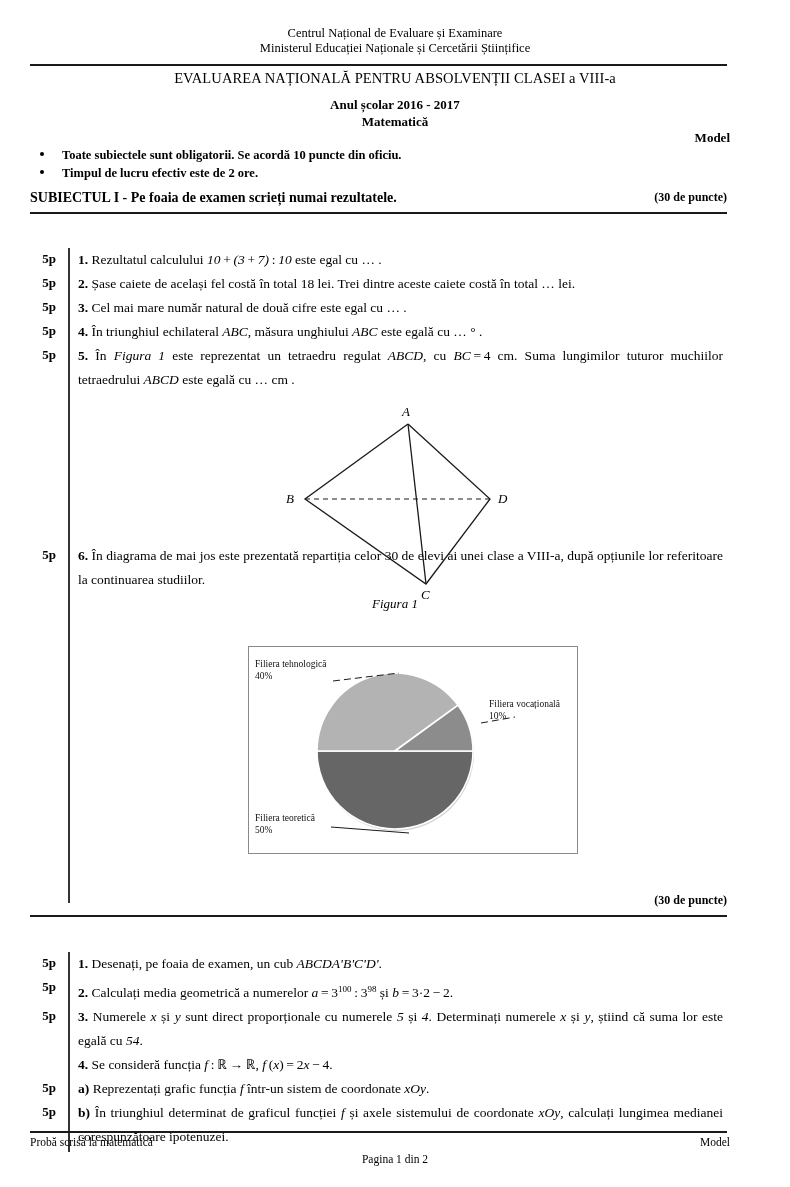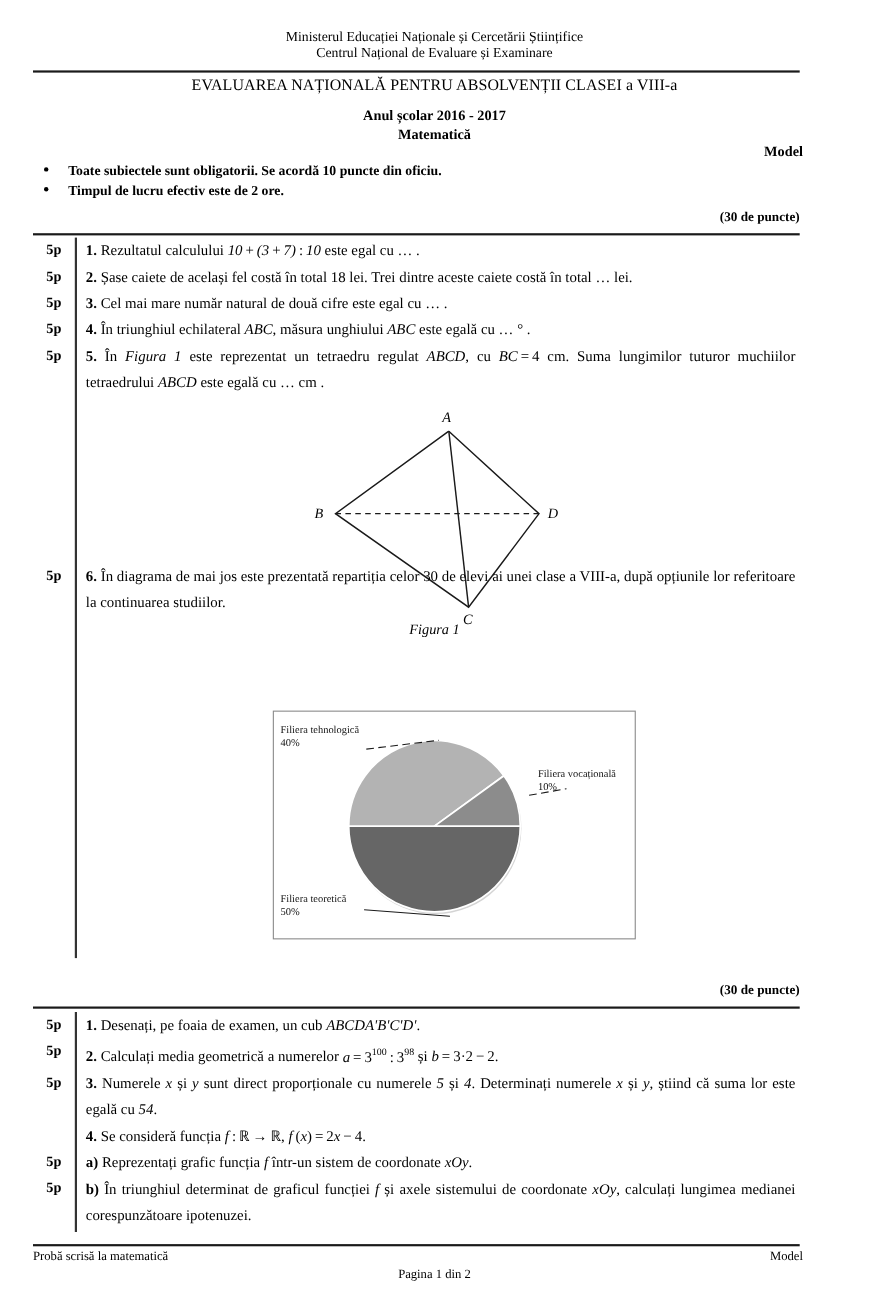--- a/index.html
+++ b/index.html
@@ -27,21 +27,21 @@
           padding-left:32px;}
   .bullet .dot{position:absolute;left:10px;top:6px;width:4px;height:4px;
                background:#000;border-radius:50%;}
 
   
   .subj{position:absolute;left:30px;width:697px;font-size:14px;font-weight:bold;}
   .subj .pts{position:absolute;right:0;top:0;font-size:12px;font-weight:bold;}
   .subj-rule{height:2px;background:#1a1a1a;}
 
   
-  .items{position:absolute;left:30px;width:697px;}
+  .items{position:absolute;left:30px;width:697px;margin-top:32px;}
   .vline{position:absolute;left:38px;width:1.5px;background:#333;}
   .row{position:relative;min-height:24px;}
   .row .pp{position:absolute;left:0;width:38px;text-align:center;
            font-size:13px;font-weight:bold;top:3px;}
   .row .bd{margin-left:48px;font-size:13.5px;line-height:24px;
            padding-right:4px;text-align:justify;}
   .row .bd.nojust{text-align:left;}
   b.n{font-weight:bold;}
   i.v{font-style:italic;font-family:"Liberation Serif",serif;}
   .mth{font-family:"Liberation Serif",serif;font-style:italic;white-space:nowrap;}
@@ -64,22 +64,22 @@
   .foot-l{position:absolute;left:30px;top:1136px;font-size:11.5px;}
   .foot-r{position:absolute;right:60px;top:1136px;font-size:11.5px;}
   .foot-c{position:absolute;left:0;top:1153px;width:790px;text-align:center;font-size:11.5px;}
 </style>
 </head>
 <body>
 
 <div class="page">
 
   <div class="hdr-wrap">
+    <div class="hdr-line">Centrul Național de Evaluare și Examinare</div>
     <div class="hdr-line">Ministerul Educației Naționale și Cercetării Științifice</div>
-    <div class="hdr-line">Centrul Național de Evaluare și Examinare</div>
   </div>
   <div class="rule rule-top"></div>
   <div class="title">EVALUAREA NAȚIONALĂ PENTRU ABSOLVENȚII CLASEI a VIII-a</div>
   <div class="subtitle">
     <div>Anul școlar 2016 - 2017</div>
     <div>Matematică</div>
   </div>
   <div class="model-top">Model</div>
 
   <div class="bullets">
@@ -87,20 +87,21 @@
       <span class="dot"></span>
       <span>Toate subiectele sunt obligatorii. Se acordă 10 puncte din oficiu.</span>
     </div>
     <div class="bullet">
       <span class="dot"></span>
       <span>Timpul de lucru efectiv este de 2 ore.</span>
     </div>
   </div>
 
   <div class="subj" style="top:190px;">
+    <span>SUBIECTUL I - Pe foaia de examen scrieți numai rezultatele.</span>
     <span class="pts">(30 de puncte)</span>
   </div>
   <div class="rule subj-rule" style="left:30px;top:212px;width:697px;"></div>
 
   <div class="items" style="top:216px;">
     <div class="vline" style="top:0;height:655px;"></div>
 
     <div class="row">
       <span class="pp">5p</span>
       <div class="bd nojust">

